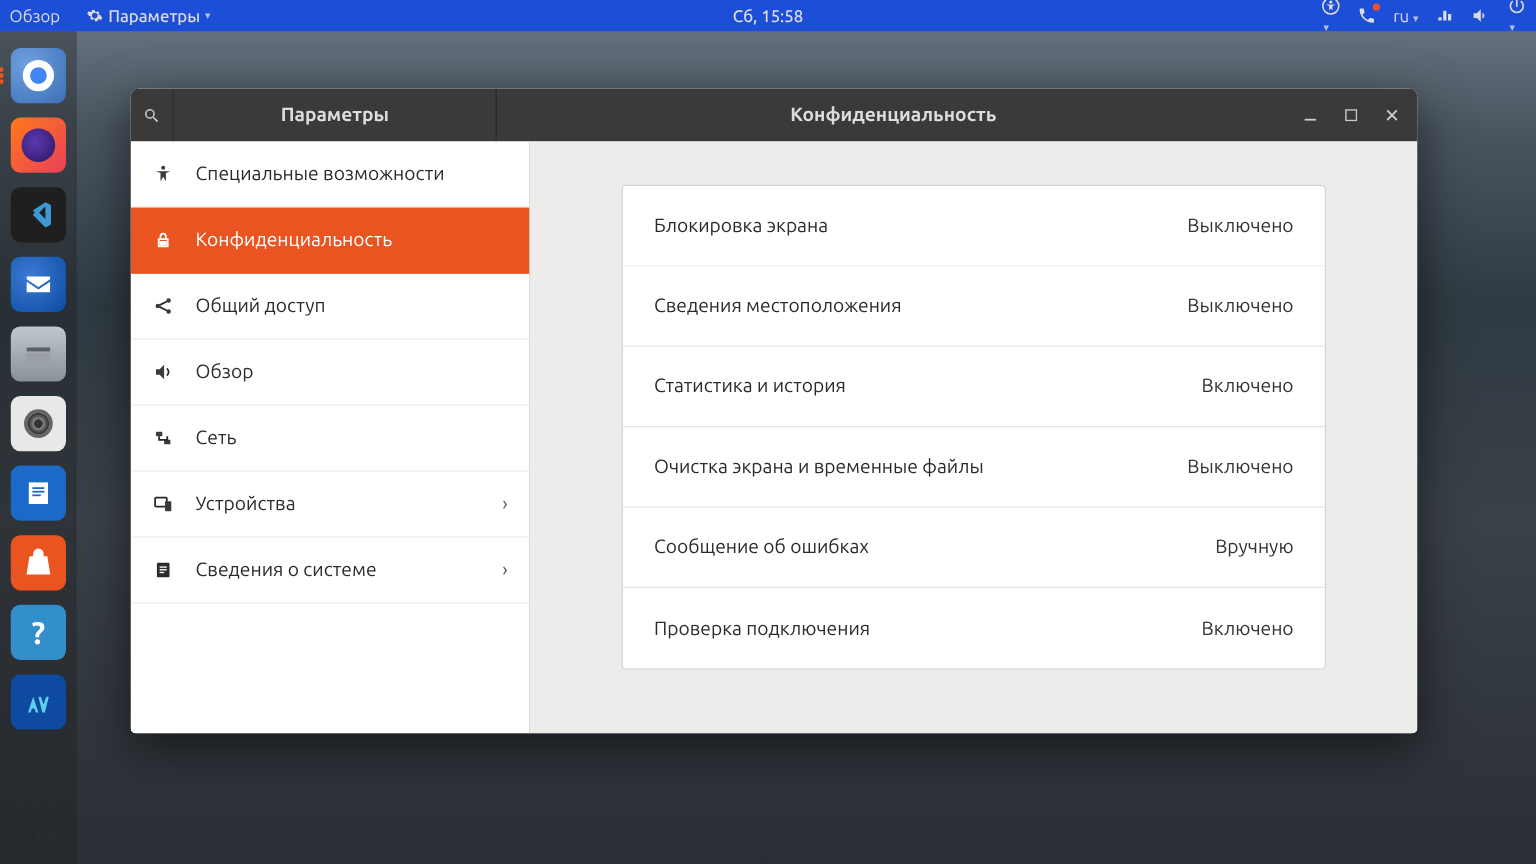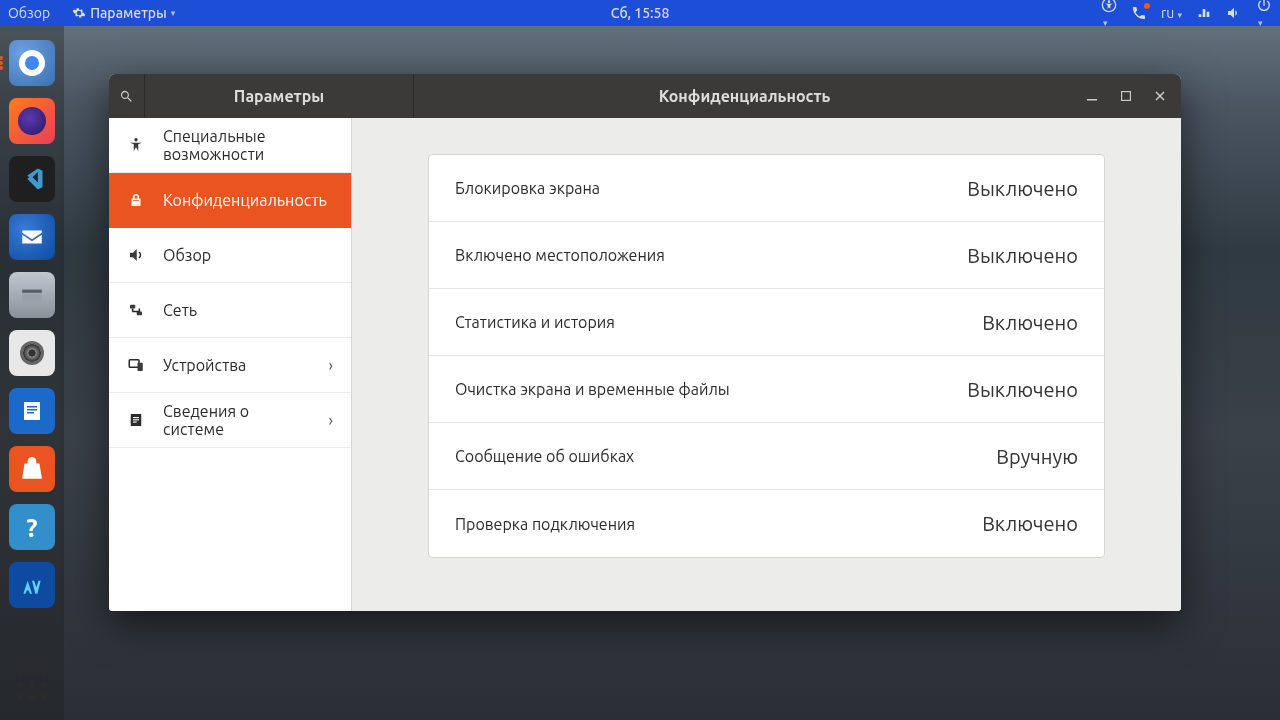--- a/index.html
+++ b/index.html
@@ -87,21 +87,21 @@
 }
 .titlebar .search-btn svg{fill:#ccc;}
 .titlebar .left-title { flex:1; text-align:center; font-size:16px; font-weight:600; color:#ddd;}
 .titlebar .right-seg { flex:1; display:flex; align-items:center;}
 .titlebar .right-title { flex:1; text-align:center; font-size:16px; font-weight:600; color:#ddd;}
 .titlebar .winctl { display:flex; gap:0; padding-right:4px;}
 .titlebar .winctl .btn { width:34px; height:44px; display:flex; align-items:center; justify-content:center; color:#ccc; font-size:13px;}
 
 .window-body { flex:1; display:flex; background:#fff;}
 .sidebar {
-  width:243px; background:#fff; border-right:1px solid #d4d4d2;
+  width:333px; background:#fff; border-right:1px solid #d4d4d2;
   display:flex; flex-direction:column;
 }
 .side-item {
   height:55px; display:flex; align-items:center; padding:0 18px;
   gap:18px; font-size:16px; color:#2b2b2b; border-bottom:1px solid #ececea;
   cursor:pointer;
 }
 .side-item .chev { margin-left:auto; color:#555;}
 .side-item.active { background:#e95420; color:#fff; border-bottom-color:#e95420;}
 .side-item svg { width:18px; height:18px; fill:#3a3a38;}
@@ -111,21 +111,21 @@
 .list-box {
   background:#fff; border:1px solid #d4d4d2; border-radius:4px;
 }
 .row {
   height:67px; display:flex; align-items:center; padding:0 26px;
   border-bottom:1px solid #e4e4e2; font-size:16px; color:#2b2b2b;
   cursor:pointer;
 }
 .row:last-child{border-bottom:none;}
 .row:first-child{border-top-left-radius:4px;border-top-right-radius:4px;}
-.row .val { margin-left:auto; color:#333; font-size:20px;}
+.row .val { margin-left:auto; color:#333; font-size:16px;}
 </style>
 </head>
 <body>
 
 <div class="desktop-bg"></div>
 
 <div class="top-panel">
   <div class="left">
     <span>Обзор</span>
     <span style="width:10px;"></span>
@@ -288,20 +288,31 @@
             <svg viewBox="0 0 24 24">
               <path d="M7 11h10v8H7zm2-3a3 3 0 0 1 6 0v3H9z" fill="none" stroke="currentColor" stroke-width="2"></path>
               <path d="M8 13h8v5H8z"></path>
             </svg>
           </span>
           <span>Конфиденциальность</span>
         </div>
         <div class="side-item">
           <span style="width:18px;height:18px;display:inline-flex;">
             <svg viewBox="0 0 24 24">
+              <circle cx="6" cy="12" r="2.5"></circle>
+              <circle cx="18" cy="6" r="2.5"></circle>
+              <circle cx="18" cy="18" r="2.5"></circle>
+              <path d="M8 11l8-4M8 13l8 4" stroke="currentColor" stroke-width="2"></path>
+            </svg>
+          </span>
+          <span>Общий доступ</span>
+        </div>
+        <div class="side-item">
+          <span style="width:18px;height:18px;display:inline-flex;">
+            <svg viewBox="0 0 24 24">
               <path d="M4 9v6h4l5 5V4L8 9z"></path>
               <path d="M16 8a5 5 0 0 1 0 8" fill="none" stroke="currentColor" stroke-width="2"></path>
             </svg>
           </span>
           <span>Обзор</span>
         </div>
         <div class="side-item">
           <span style="width:18px;height:18px;display:inline-flex;">
             <svg viewBox="0 0 24 24">
               <rect x="4" y="5" width="7" height="5" rx="1"></rect>
@@ -334,21 +345,21 @@
           <span class="chev">›</span>
         </div>
       </div>
     <div class="content">
       <div class="list-box" id="rows">
           <div class="row">
             <span>Блокировка экрана</span>
             <span class="val">Выключено</span>
           </div>
           <div class="row">
-            <span>Включено местоположения</span>
+            <span>Сведения местоположения</span>
             <span class="val">Выключено</span>
           </div>
           <div class="row">
             <span>Статистика и история</span>
             <span class="val">Включено</span>
           </div>
           <div class="row">
             <span>Очистка экрана и временные файлы</span>
             <span class="val">Выключено</span>
           </div>

